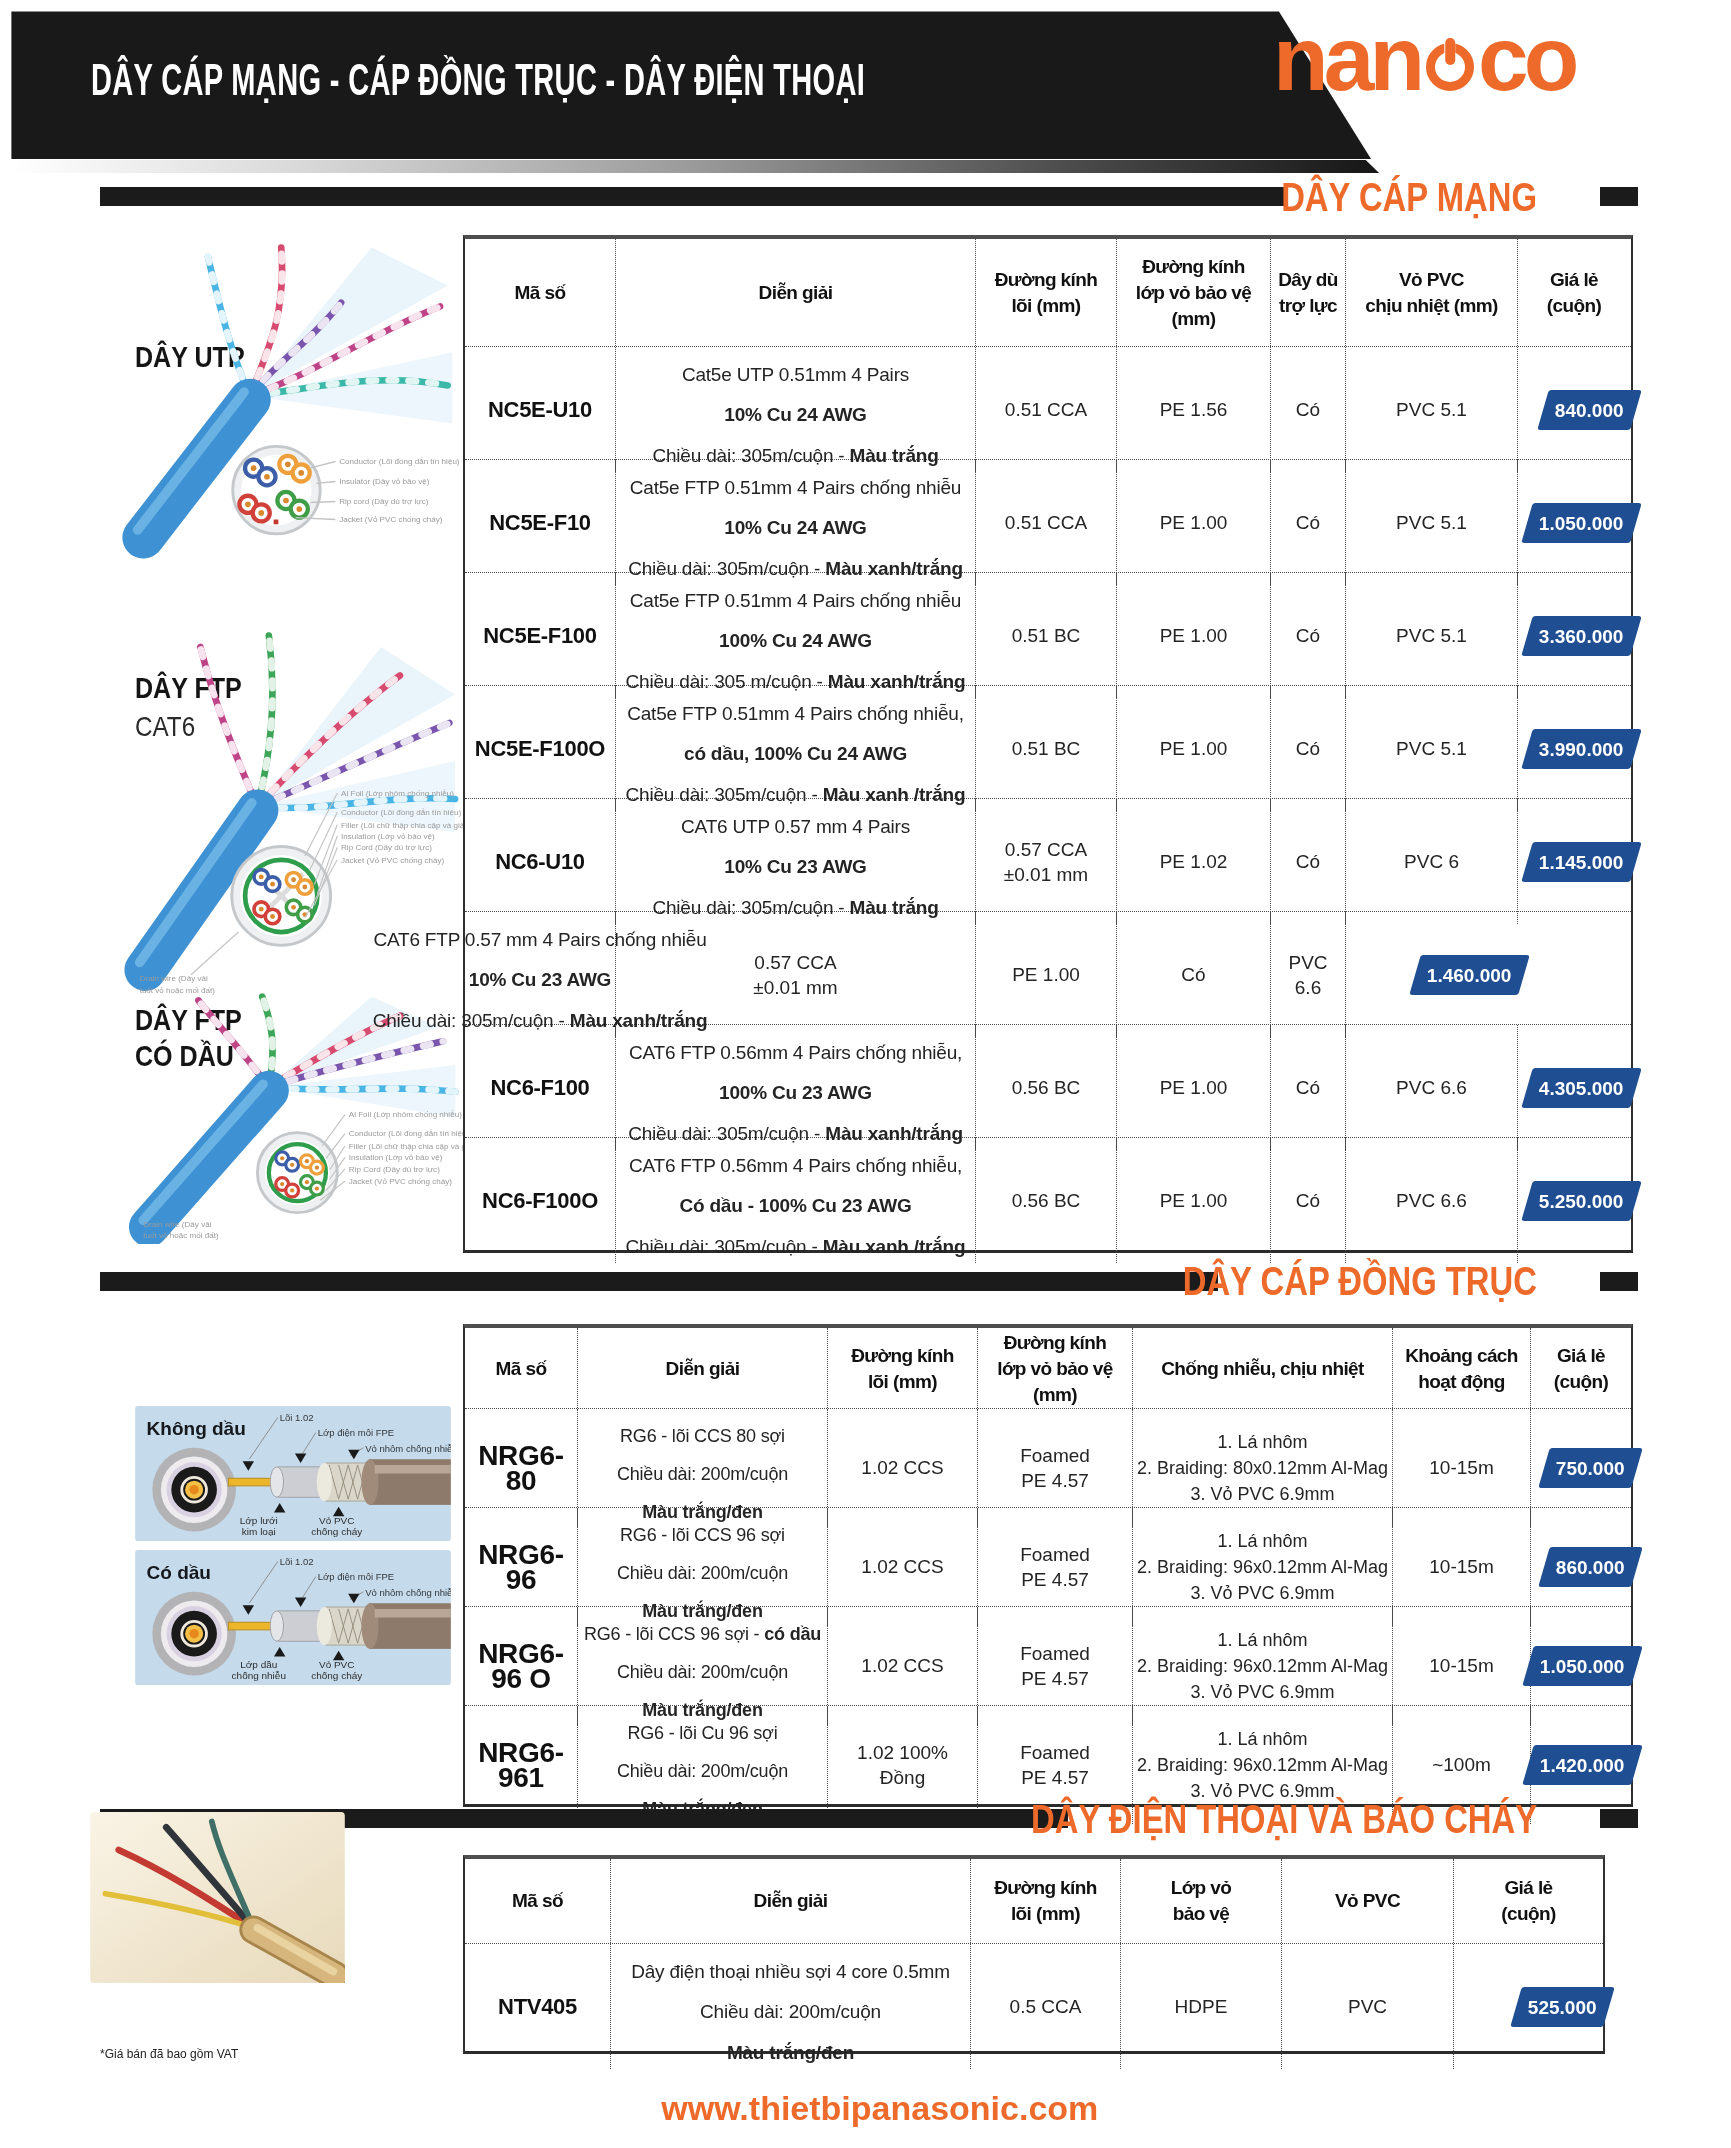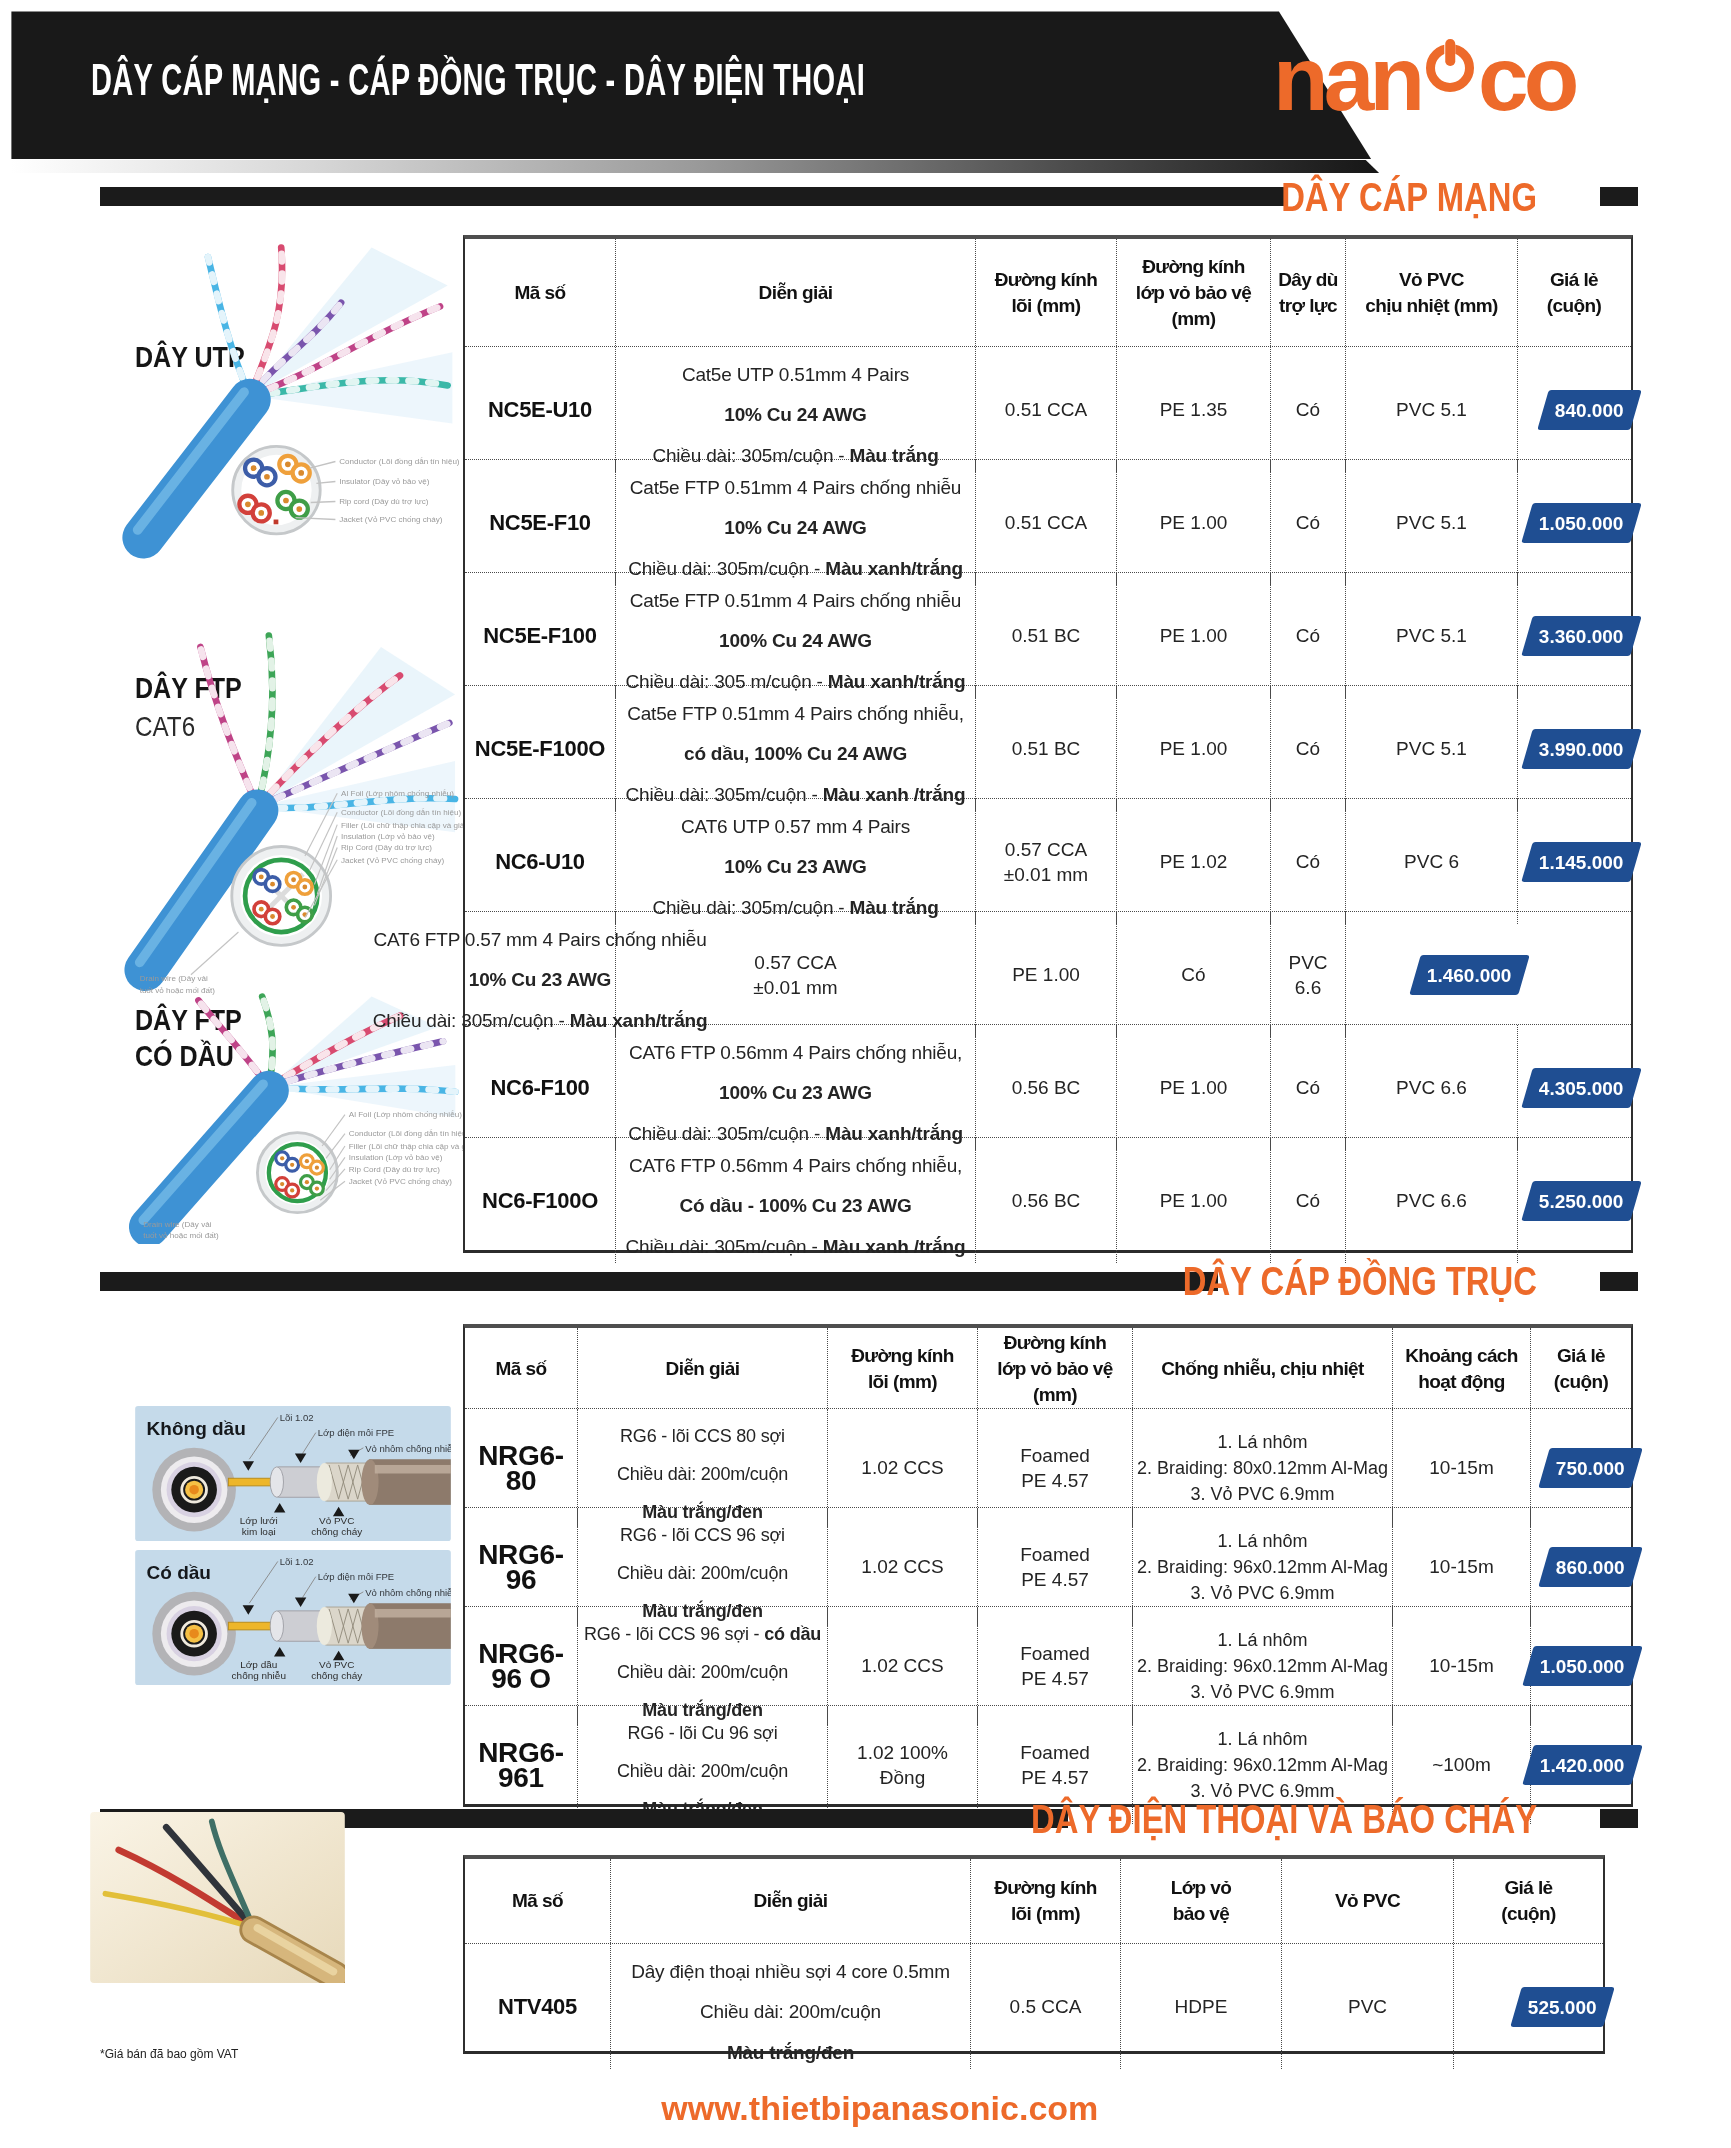--- a/index.html
+++ b/index.html
@@ -8,21 +8,21 @@
   .page{position:relative;width:1687px;height:2149px;overflow:hidden;background:#fff;}
 
   
   .banner{position:absolute;left:11.4px;top:11.4px;width:1360px;height:148px;background:#191919;
           clip-path:polygon(0 0,93.2% 0,100% 100%,0 100%);}
   .banner-text{position:absolute;left:80px;top:44px;color:#fff;font-weight:700;font-size:44px;line-height:49px;
           white-space:nowrap;transform:scaleX(.66);transform-origin:left center;letter-spacing:0.5px;}
   .banner-strip{position:absolute;left:11.4px;top:160px;width:1368px;height:13.3px;
           background:linear-gradient(90deg,#ffffff 0%,#d7d7d7 22%,#9a9a9a 50%,#4a4a4a 78%,#161616 100%);
           clip-path:polygon(0 0,99% 0,100% 100%,0 100%);}
-  .logo{position:absolute;left:1273px;top:44px;display:flex;align-items:flex-start;color:var(--accent);}
+  .logo{position:absolute;left:1273px;top:24px;display:flex;align-items:flex-end;color:var(--accent);}
   .logo .lt{font-size:91px;font-weight:700;line-height:70px;letter-spacing:-4.8px;}
   .power-o{width:30px;height:30px;border:9.5px solid var(--accent);border-radius:50%;display:inline-block;position:relative;margin:0 3.8px 2.9px 5.7px;}
   .power-o:before{content:'';position:absolute;top:-11.4px;left:50%;transform:translateX(-50%);width:11.4px;height:14.3px;background:#fff;}
   .power-o:after{content:'';position:absolute;top:-14.3px;left:50%;transform:translateX(-50%);width:9.5px;height:27px;background:var(--accent);border-radius:4.8px;}
 
   
   .sec-bar{position:absolute;left:100px;height:19px;background:#1b1b1b;}
   .sec-dash{position:absolute;left:1600px;width:38px;height:19px;background:#1b1b1b;}
   .sec-title{position:absolute;right:150px;margin:0;color:var(--accent);font-weight:700;font-size:40px;line-height:40px;
           white-space:nowrap;transform:scaleX(.82);transform-origin:right center;}
@@ -311,21 +311,21 @@
           <div class="td code">NC5E-U10</div>
           <div class="td desc">
             <div class="dl"><span>Cat5e UTP 0.51mm 4 Pairs</span></div>
             <div class="dl b"><span>10% Cu 24 AWG</span></div>
             <div class="dl"><span>Chiều dài: 305m/cuộn - </span><span class="b">Màu trắng</span></div>
           </div>
           <div class="td">
             <div>0.51 CCA</div>
             <div></div>
           </div>
-          <div class="td">PE 1.35</div>
+          <div class="td">PE 1.56</div>
           <div class="td">Có</div>
           <div class="td">PVC 5.1</div>
           <div class="td price">
             <div class="badge">
               <span>840.000</span>
             </div>
           </div>
         </div>
 
         <div class="tr">

